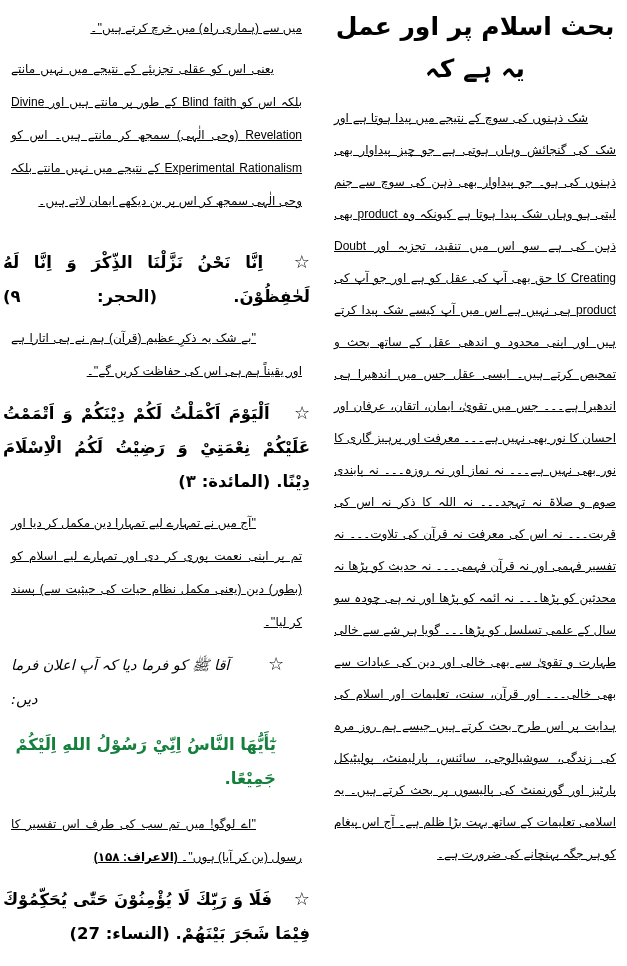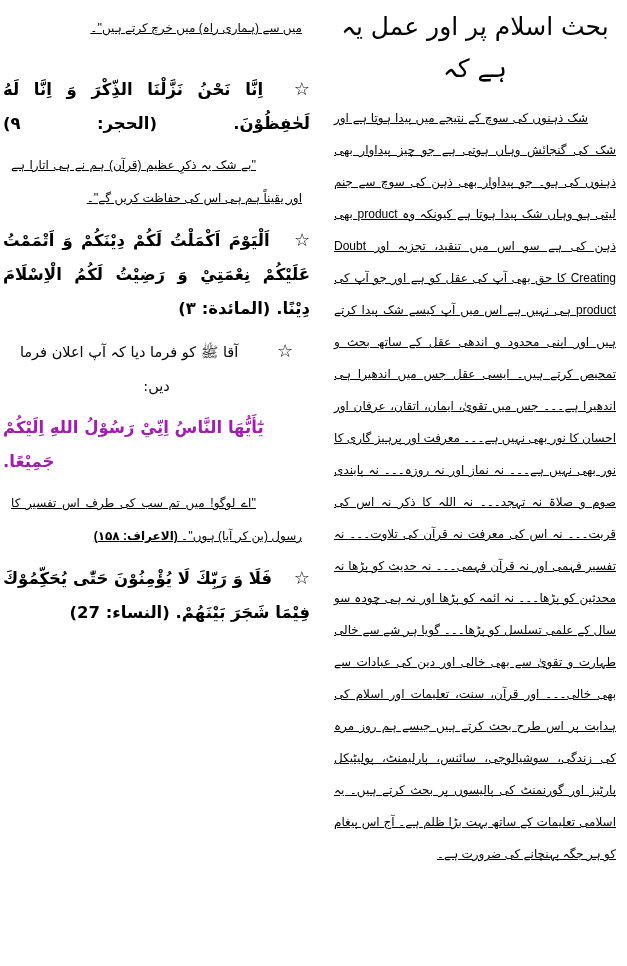--- a/index.html
+++ b/index.html
@@ -25,21 +25,21 @@
     direction: rtl;
     box-sizing: border-box;
   }
   .col-left  { flex: 0 0 298px; }
   .col-right { flex: 0 0 307px; }
 
   .heading {
     margin: 2px 0 12px 0;
     font-size: 25px;
     line-height: 42px;
-    font-weight: normal;
+    font-weight: bold;
     text-align: center;
     color: #000000;
   }
   .body-text {
     margin: 8px;
     font-size: 12px;
     line-height: 32px;
     text-align: justify;
     color: #000000;
     font-family: "Liberation Sans", "DejaVu Sans", sans-serif;
@@ -62,66 +62,69 @@
     font-weight: normal;
     font-size: 18px;
     margin-left: 16px;
     display: inline-block;
   }
   .intro-line {
     margin: 8px;
     font-size: 14.5px;
     line-height: 34px;
     font-weight: normal;
-    text-align: center;
+    text-align: left;
+    font-style: italic;
   }
   .intro-line .star { margin-left: 34px; }
   .arabic-line {
-    margin: 0;
+    margin: 12px;
     padding-right: 22px;
     font-size: 16.5px;
     line-height: 34px;
     font-weight: bold;
-    text-align: left;
-    color: #a21caf;
+    text-align: right;
+    color: #15803d;
   }
   .ref { font-weight: bold; white-space: nowrap; }
 </style>
 </head>
 <body>
 
 <div class="page">
 
   <div class="col col-left">
     <h1 class="heading">بحث اسلام پر اور عمل یہ ہے کہ</h1>
     <p class="body-text indent">شک ذہنوں کی سوچ کے نتیجے میں پیدا ہوتا ہے اور شک کی گنجائش وہاں ہوتی ہے جو چیز پیداوار بھی ذہنوں کی ہو۔ جو پیداوار بھی ذہن کی سوچ سے جنم لیتی ہو وہاں شک پیدا ہوتا ہے کیونکہ وہ product بھی ذہن کی ہے سو اس میں تنقید، تجزیہ اور Doubt Creating کا حق بھی آپ کی عقل کو ہے اور جو آپ کی product ہی نہیں ہے اس میں آپ کیسے شک پیدا کرتے ہیں اور اپنی محدود و اندھی عقل کے ساتھ بحث و تمحیص کرتے ہیں۔ ایسی عقل جس میں اندھیرا ہی اندھیرا ہے۔۔۔ جس میں تقویٰ، ایمان، اتقان، عرفان اور احسان کا نور بھی نہیں ہے۔۔۔ معرفت اور پرہیز گاری کا نور بھی نہیں ہے۔۔۔ نہ نماز اور نہ روزہ۔۔۔ نہ پابندی صوم و صلاۃ نہ تہجد۔۔۔ نہ اللہ کا ذکر نہ اس کی قربت۔۔۔ نہ اس کی معرفت نہ قرآن کی تلاوت۔۔۔ نہ تفسیر فہمی اور نہ قرآن فہمی۔۔۔ نہ حدیث کو پڑھا نہ محدثین کو پڑھا۔۔۔ نہ ائمہ کو پڑھا اور نہ ہی چودہ سو سال کے علمی تسلسل کو پڑھا۔۔۔ گویا ہر شے سے خالی طہارت و تقویٰ سے بھی خالی اور دین کی عبادات سے بھی خالی۔۔۔ اور قرآن، سنت، تعلیمات اور اسلام کی ہدایت پر اس طرح بحث کرتے ہیں جیسے ہم روز مرہ کی زندگی، سوشیالوجی، سائنس، پارلیمنٹ، پولیٹیکل پارٹیز اور گورنمنٹ کی پالیسوں پر بحث کرتے ہیں۔ یہ اسلامی تعلیمات کے ساتھ بہت بڑا ظلم ہے۔ آج اس پیغام کو ہر جگہ پہنچانے کی ضرورت ہے۔</p>
 
   </div>
 
   <div class="col col-right">
 
     <p class="body-text">میں سے (ہماری راہ) میں خرچ کرتے ہیں''۔</p>
 
+    <p class="body-text indent">یعنی اس کو عقلی تجزیئے کے نتیجے میں نہیں مانتے بلکہ اس کو Blind faith کے طور پر مانتے ہیں اور Divine Revelation (وحی الٰہی) سمجھ کر مانتے ہیں۔ اس کو Experimental Rationalism کے نتیجے میں نہیں مانتے بلکہ وحی الٰہی سمجھ کر اس پر بن دیکھے ایمان لاتے ہیں۔</p>
 
 
     <div>
       <p class="verse-line spread">
         <span class="star">☆</span>
         <span>اِنَّا نَحْنُ نَزَّلْنَا الذِّكْرَ وَ اِنَّا لَهُ لَحٰفِظُوْنَ.</span>
         <span class="ref">(الحجر: ۹)</span>
       </p>
       <p class="body-text translation">''بے شک یہ ذکرِ عظیم (قرآن) ہم نے ہی اتارا ہے اور یقیناً ہم ہی اس کی حفاظت کریں گے''۔</p>
     </div>
 
     <div>
       <p class="verse-line">
         <span class="star">☆</span>
         <span>اَلْيَوْمَ اَكْمَلْتُ لَكُمْ دِيْنَكُمْ وَ اَتْمَمْتُ عَلَيْكُمْ نِعْمَتِيْ وَ رَضِيْتُ لَكُمُ الْاِسْلَامَ دِيْنًا.</span>
         <span class="ref">(المائدة: ۳)</span>
       </p>
+      <p class="body-text translation">''آج میں نے تمہارے لیے تمہارا دین مکمل کر دیا اور تم پر اپنی نعمت پوری کر دی اور تمہارے لیے اسلام کو (بطور) دین (یعنی مکمل نظام حیات کی حیثیت سے) پسند کر لیا''۔</p>
     </div>
 
     <div>
       <p class="intro-line">
         <span class="star">☆</span>
         <span>آقا</span>
         <span>ﷺ</span>
         <span>کو فرما دیا کہ آپ اعلان فرما دیں:</span>
       </p>
       <p class="arabic-line">يٰٓأَيُّهَا النَّاسُ اِنِّيْ رَسُوْلُ اللهِ اِلَيْكُمْ جَمِيْعًا.</p>

